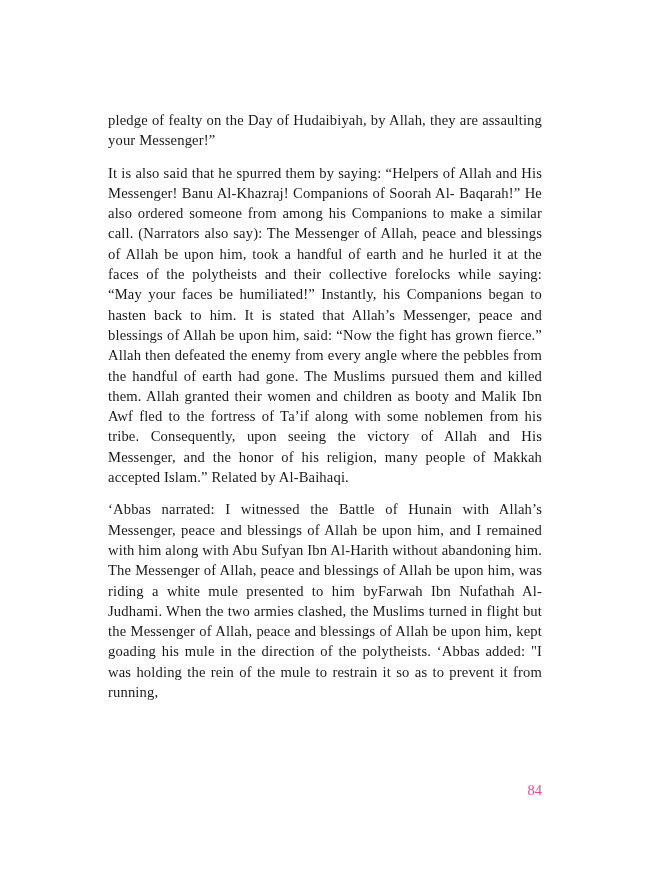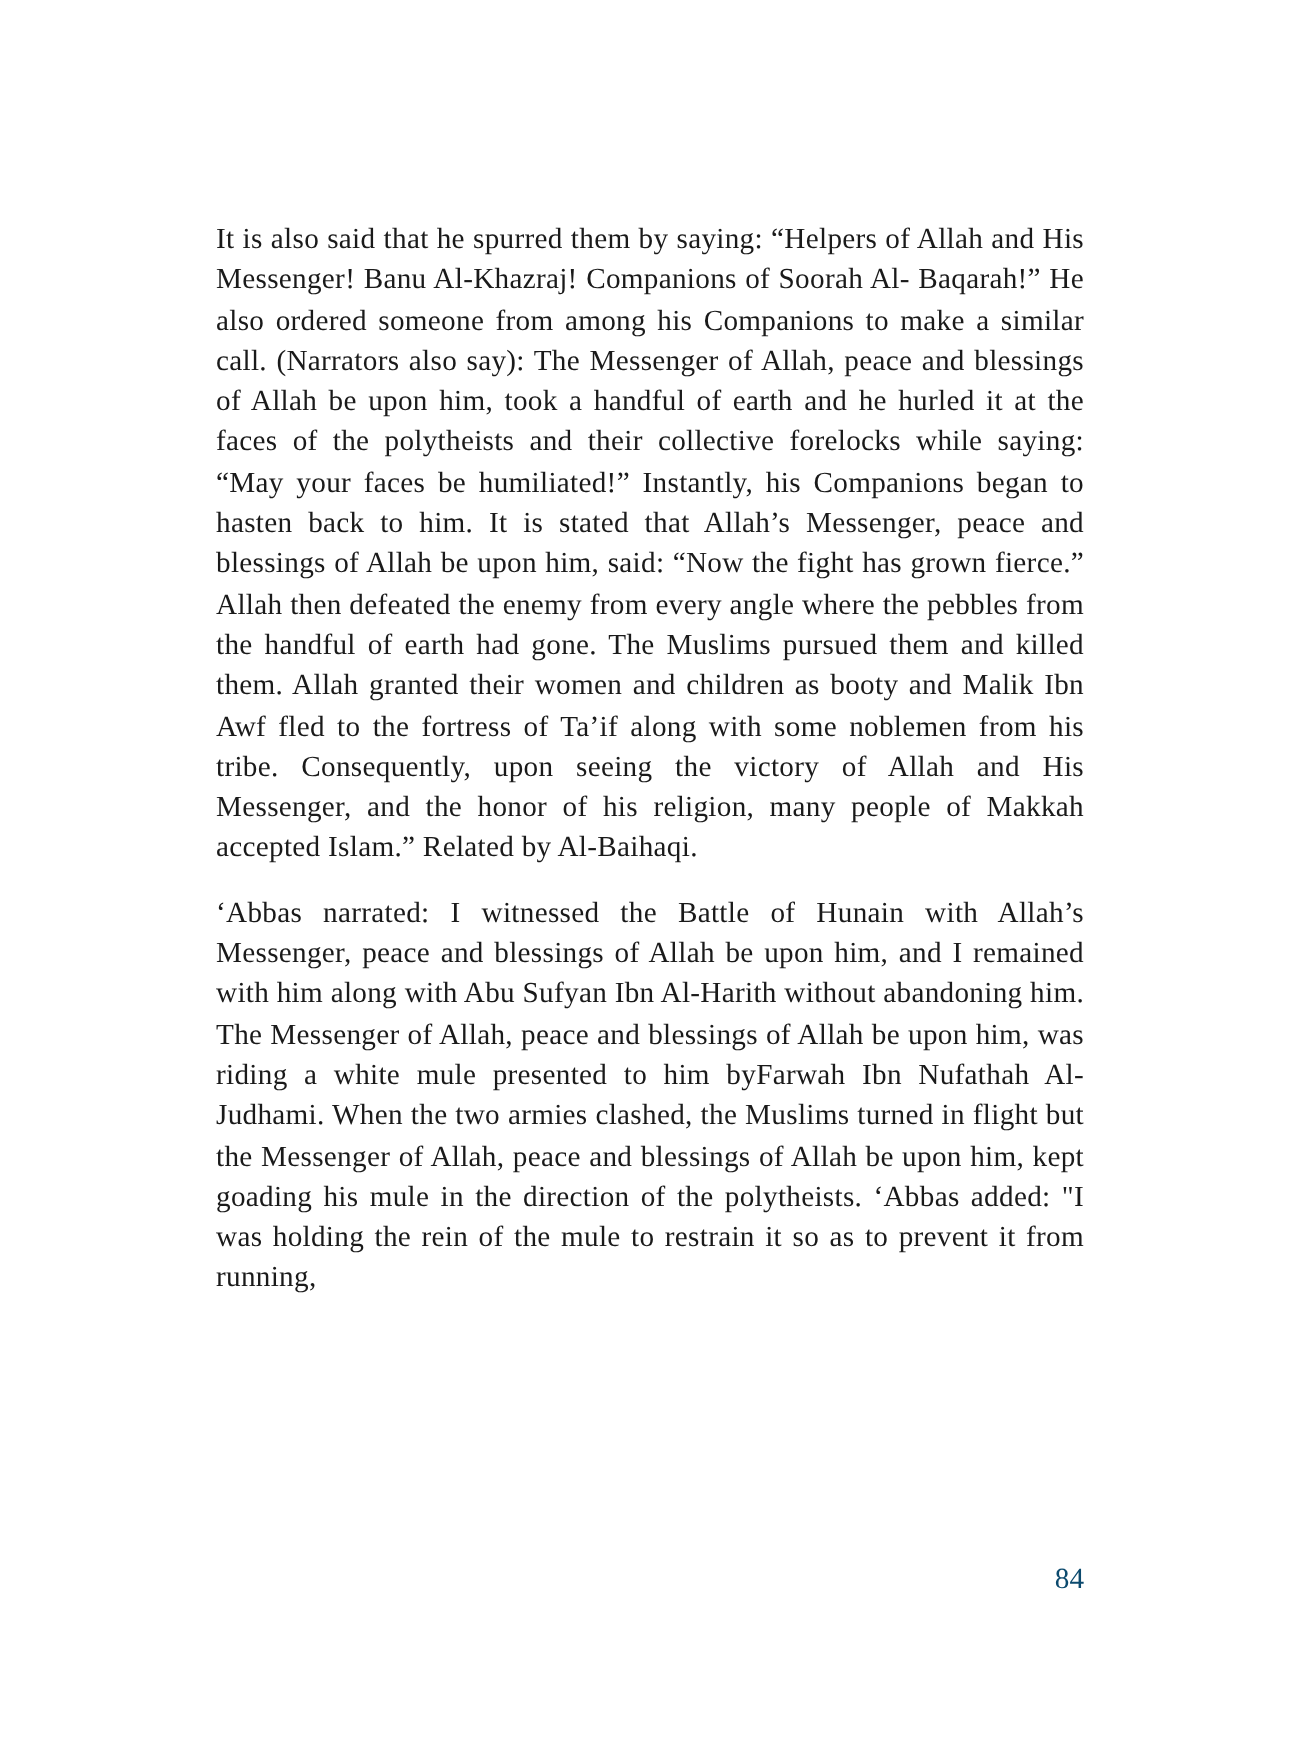--- a/index.html
+++ b/index.html
@@ -30,24 +30,25 @@
     }
     .page-number {
       position: absolute;
       left: 500px;
       width: 42px;
       top: 781px;
       text-align: right;
       font-size: 14.6px;
       line-height: 18px;
       font-family: "Liberation Serif", "DejaVu Serif", serif;
-      color: #0c4a6e;
+      color: #ec4899;
     }
   </style>
 </head>
 <body>
 
 <div class="page">
+  <p class="para">pledge of fealty on the Day of Hudaibiyah, by Allah, they are assaulting your Messenger!”</p>
   <p class="para">It is also said that he spurred them by saying: “Helpers of Allah and His Messenger! Banu Al-Khazraj! Companions of Soorah Al- Baqarah!” He also ordered someone from among his Companions to make a similar call. (Narrators also say): The Messenger of Allah, peace and blessings of Allah be upon him, took a handful of earth and he hurled it at the faces of the polytheists and their collective forelocks while saying: “May your faces be humiliated!” Instantly, his Companions began to hasten back to him. It is stated that Allah’s Messenger, peace and blessings of Allah be upon him, said: “Now the fight has grown fierce.” Allah then defeated the enemy from every angle where the pebbles from the handful of earth had gone. The Muslims pursued them and killed them. Allah granted their women and children as booty and Malik Ibn Awf fled to the fortress of Ta’if along with some noblemen from his tribe. Consequently, upon seeing the victory of Allah and His Messenger, and the honor of his religion, many people of Makkah accepted Islam.” Related by Al-Baihaqi.</p>
   <p class="para">‘Abbas narrated: I witnessed the Battle of Hunain with Allah’s Messenger, peace and blessings of Allah be upon him, and I remained with him along with Abu Sufyan Ibn Al-Harith without abandoning him. The Messenger of Allah, peace and blessings of Allah be upon him, was riding a white mule presented to him byFarwah Ibn Nufathah Al-Judhami. When the two armies clashed, the Muslims turned in flight but the Messenger of Allah, peace and blessings of Allah be upon him, kept goading his mule in the direction of the polytheists. ‘Abbas added: "I was holding the rein of the mule to restrain it so as to prevent it from running,</p>
 </div>
 
 <div class="page-number">84</div>
 
 </body></html>

